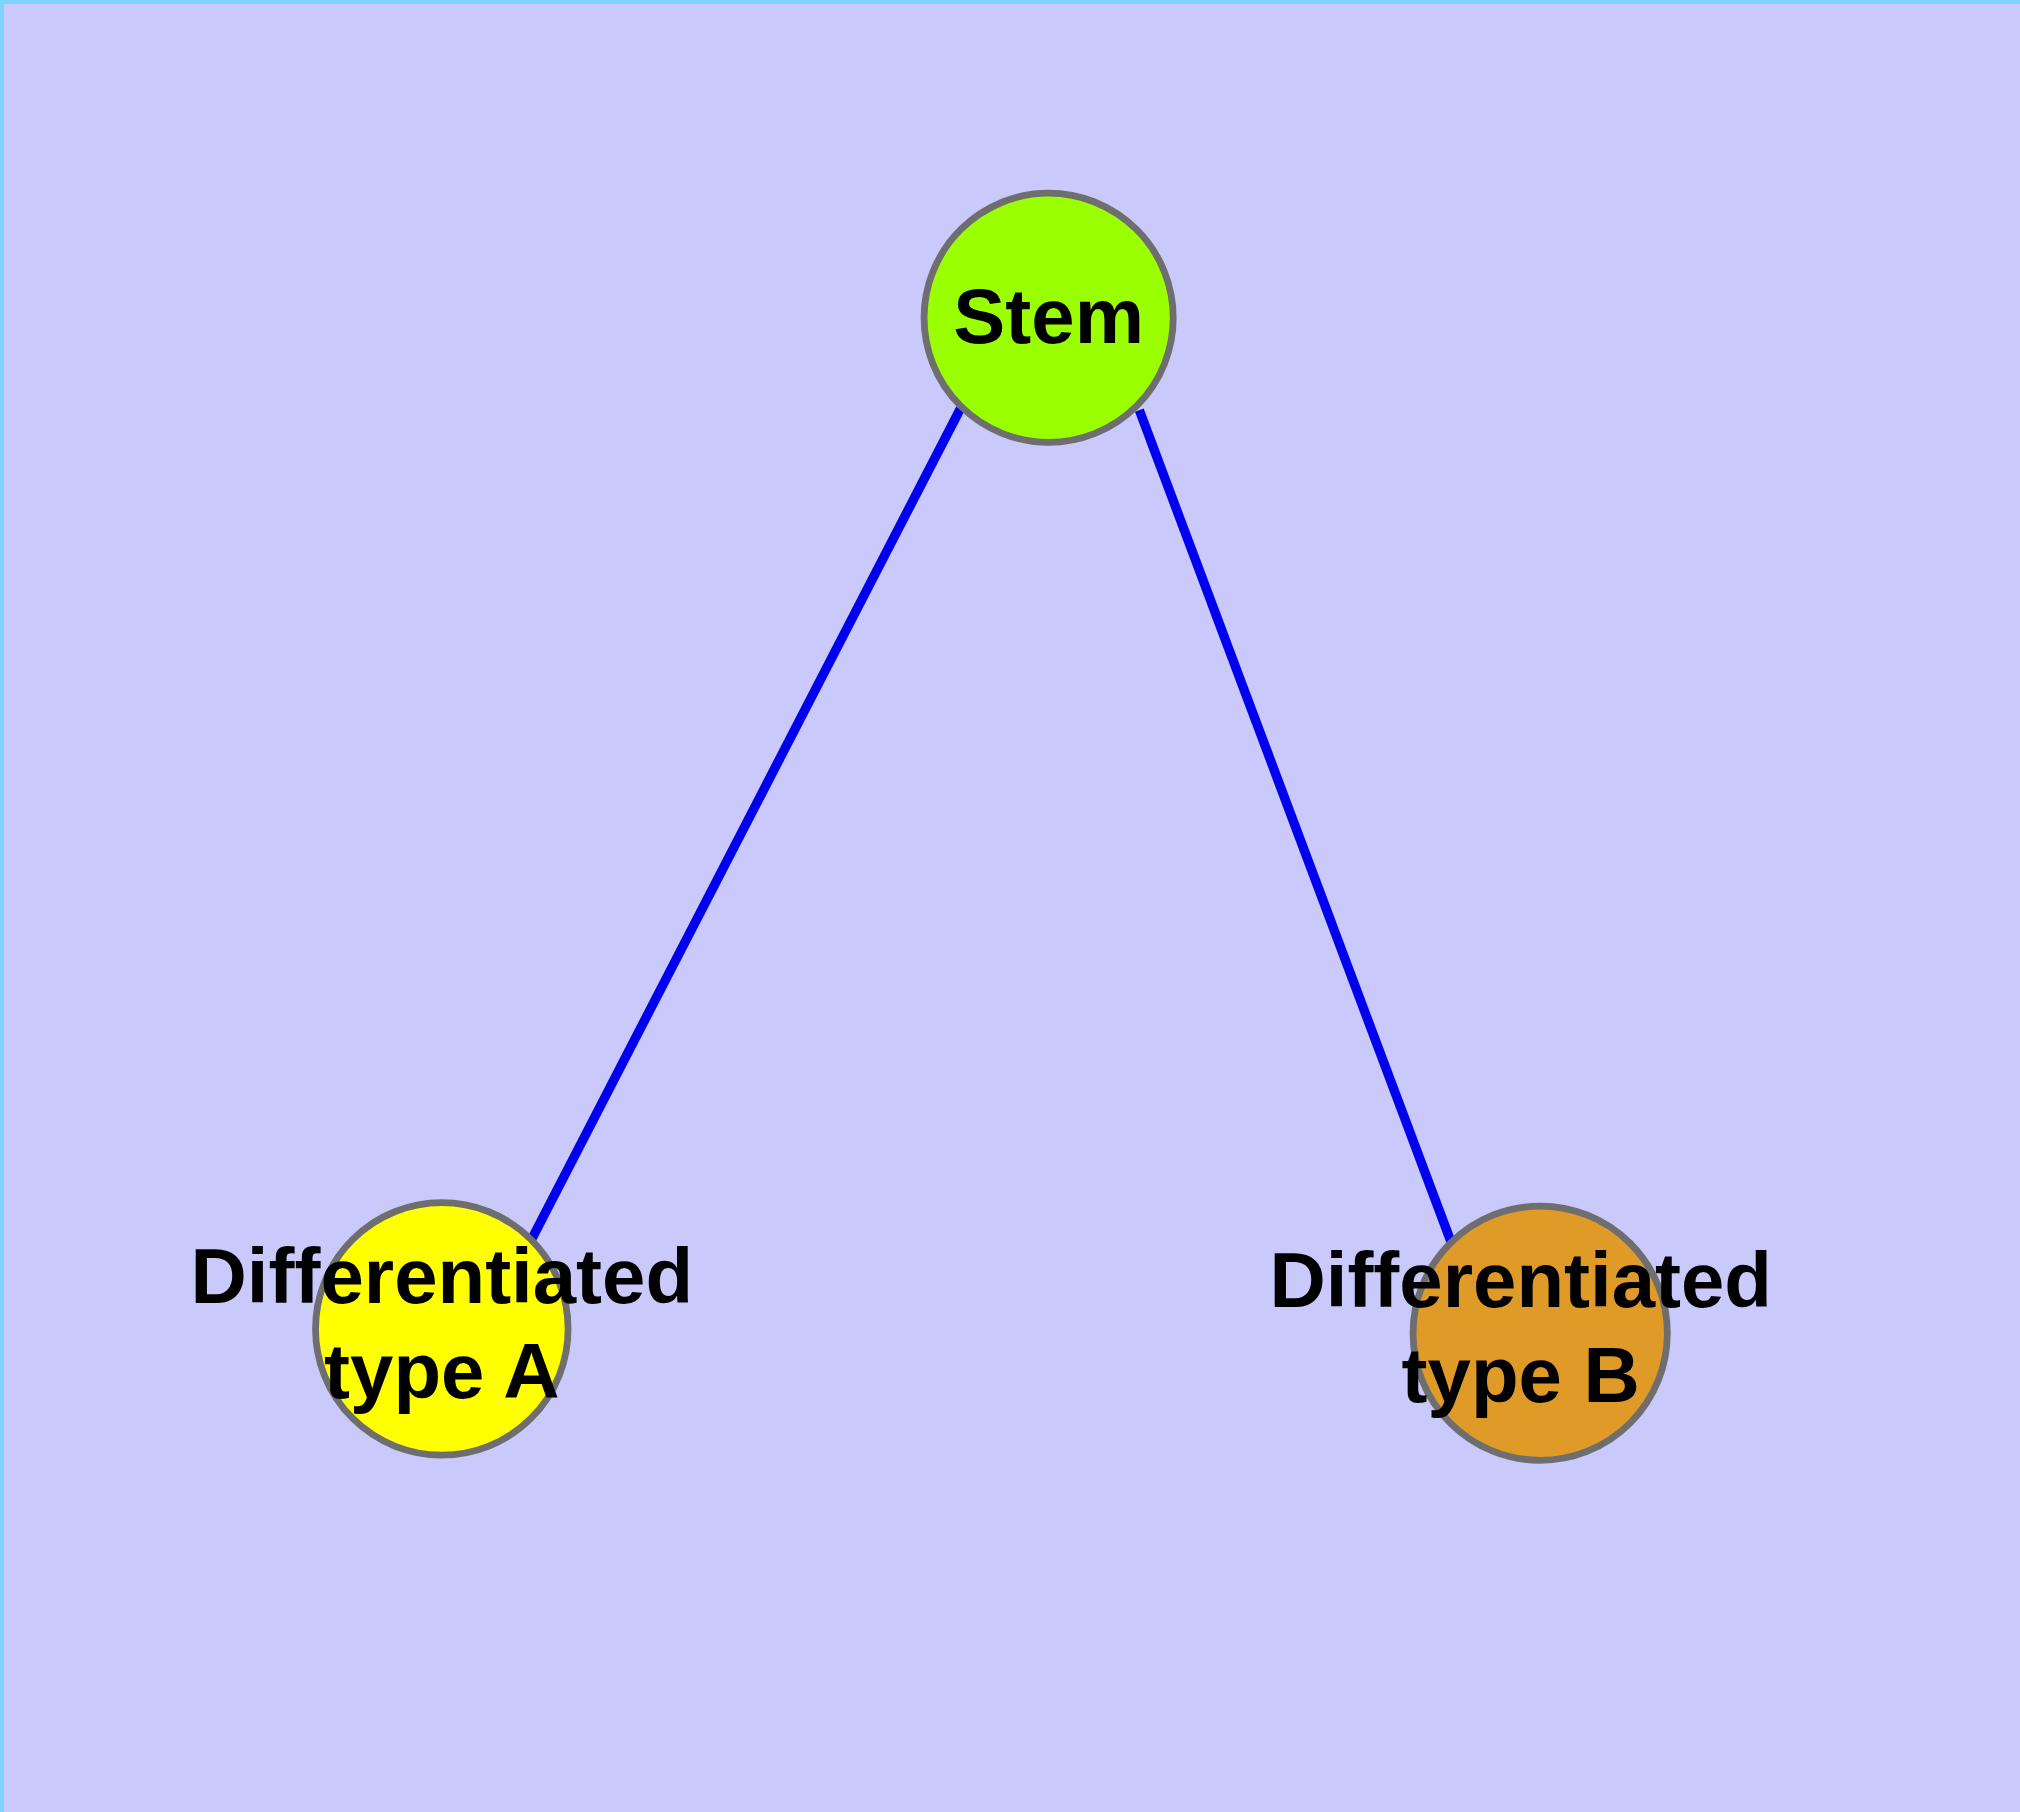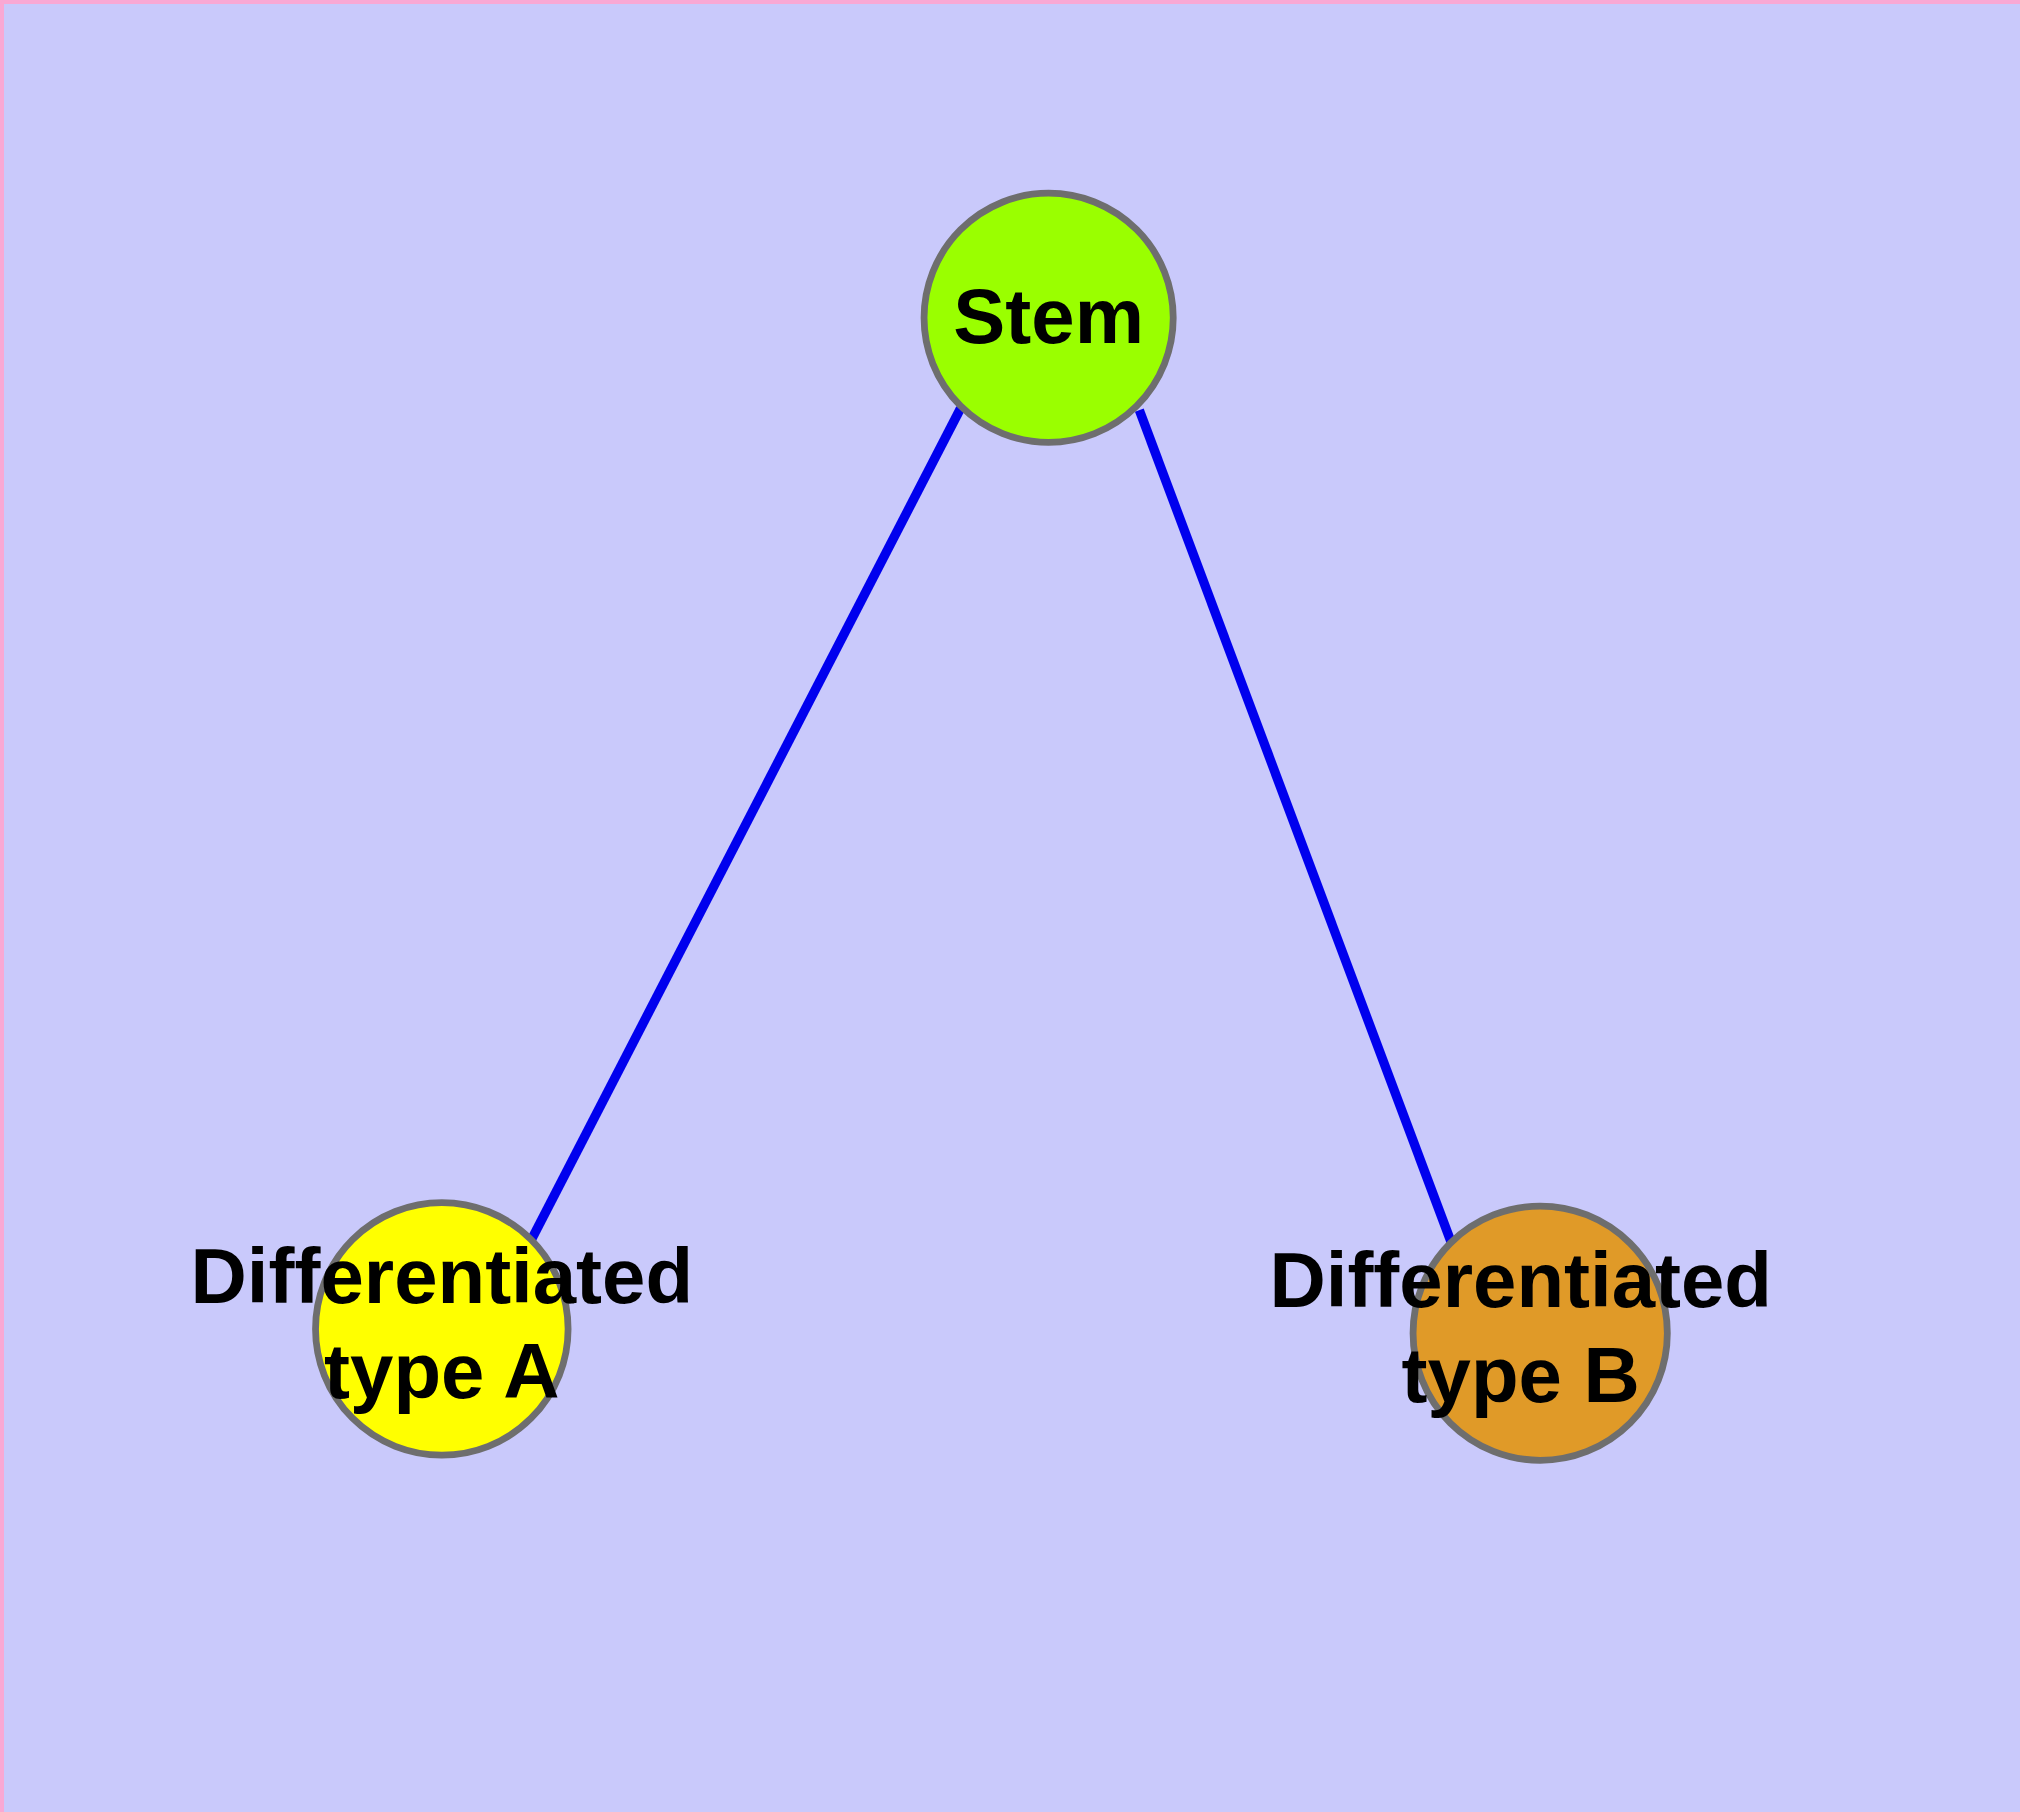--- a/index.html
+++ b/index.html
@@ -5,21 +5,21 @@
 <style>
   html, body {
     margin: 0;
     padding: 0;
     background: #ffffff;
   }
   #canvas {
     position: relative;
     width: 2021px;
     height: 1812px;
-    background: #f9a8d4;
+    background: #7dd3fc;
     overflow: hidden;
   }
   #plot-area {
     position: absolute;
     left: 4.2px;
     top: 4.2px;
     width: 2016px;
     height: 1808px;
     background: #c9c9fb;
   }

